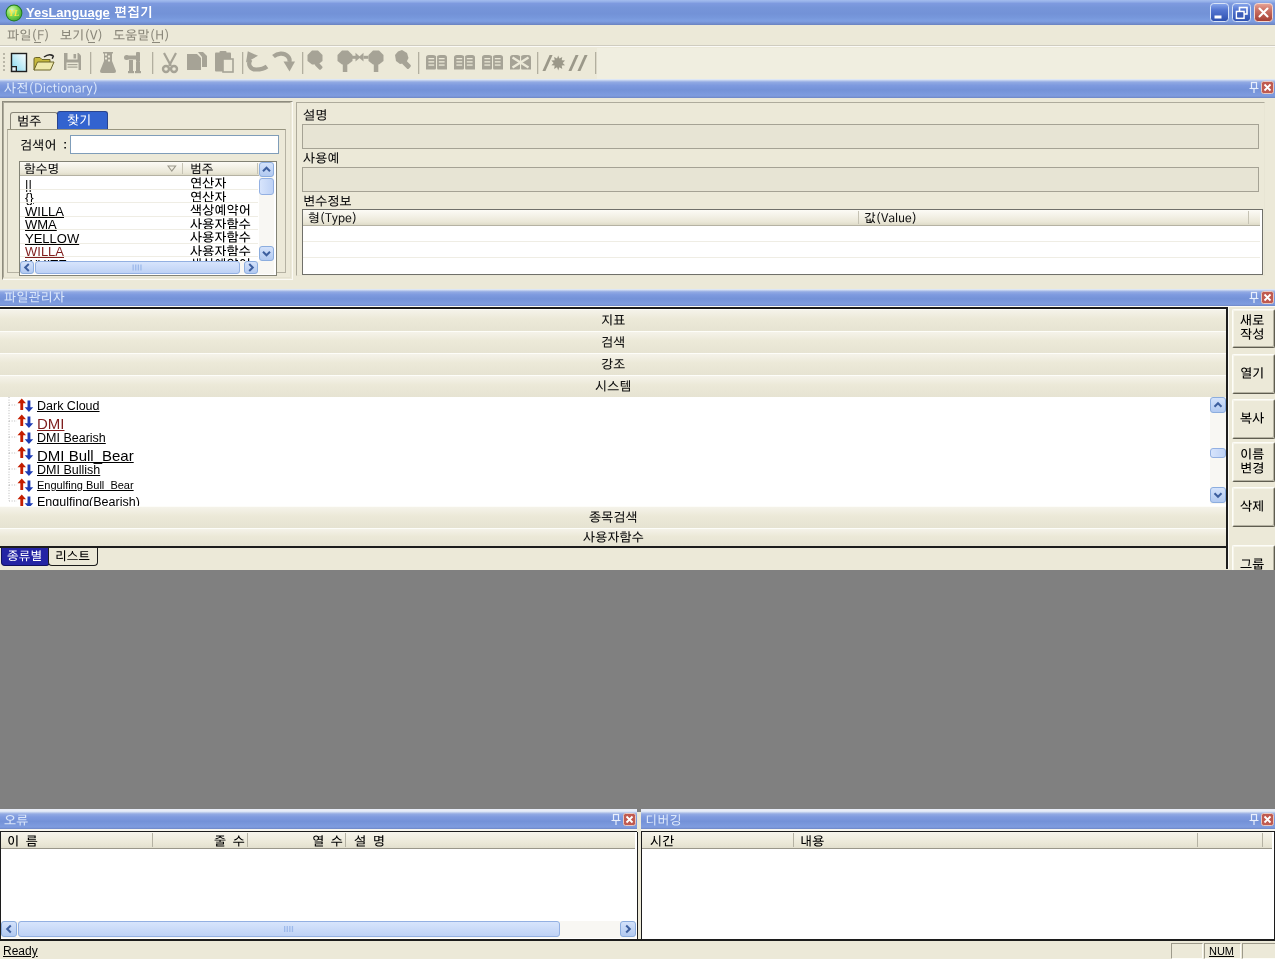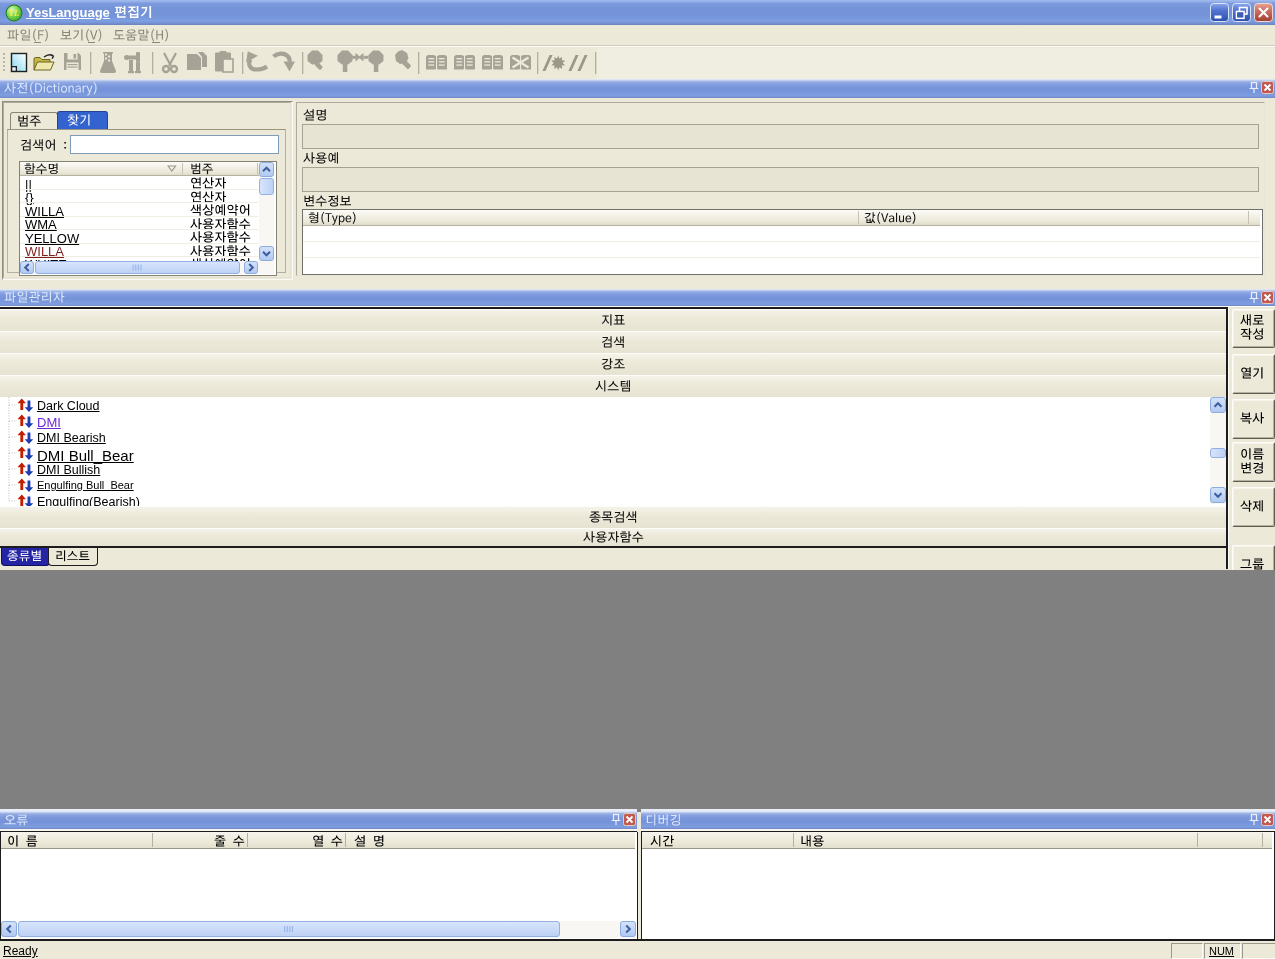--- a/index.html
+++ b/index.html
@@ -456,21 +456,21 @@
       <path d="M3.5 0 V7 H0.5 L5 12 L9.5 7 H6.5 V0 Z" fill="#1e3cb4" transform="translate(7.2,2) scale(0.95)"></path>
     </g>
     <line x1="9" y1="88" x2="9" y2="104" stroke="#b8b8b8" stroke-width="1" stroke-dasharray="1 1.6"></line>
     <line x1="9" y1="104" x2="17" y2="104" stroke="#b8b8b8" stroke-width="1" stroke-dasharray="1 1.6"></line>
     <g transform="translate(17,97.5)">
       <path d="M3.5 12 V5 H0.5 L5 0 L9.5 5 H6.5 V12 Z" fill="#c41e00" transform="scale(0.95)"></path>
       <path d="M3.5 0 V7 H0.5 L5 12 L9.5 7 H6.5 V0 Z" fill="#1e3cb4" transform="translate(7.2,2) scale(0.95)"></path>
     </g>
   </svg>
 <div class="ab t" style="left:37px;top:399px;font-size:12.5px;color:#000">Dark Cloud</div>
-<div class="ab t" style="left:37px;top:415px;font-size:13px;color:#6d28d9">DMI</div>
+<div class="ab t" style="left:37px;top:415px;font-size:15px;color:#7f1d1d">DMI</div>
 <div class="ab t" style="left:37px;top:431px;font-size:12.5px;color:#000">DMI Bearish</div>
 <div class="ab t" style="left:37px;top:447px;font-size:15px;color:#000">DMI Bull_Bear</div>
 <div class="ab t" style="left:37px;top:463px;font-size:12.5px;color:#000000">DMI Bullish</div>
 <div class="ab t" style="left:37px;top:479px;font-size:11px;color:#000">Engulfing Bull_Bear</div>
 <div class="ab t" style="left:37px;top:495px;font-size:12.5px;color:#000">Engulfing(Bearish)</div>
 <div class="ab" style="left:0px;top:506px;width:1226px;height:0px;background:#fff;"></div>
 <div class="ab" style="left:1210px;top:397px;width:16px;height:107px;background:#f8f7f3;"></div>
 <svg class="ab" style="left:1210px;top:397px" width="16" height="16">
     <defs>
       <linearGradient id="sbg1210_397" x1="0" y1="0" x2="0" y2="1">

